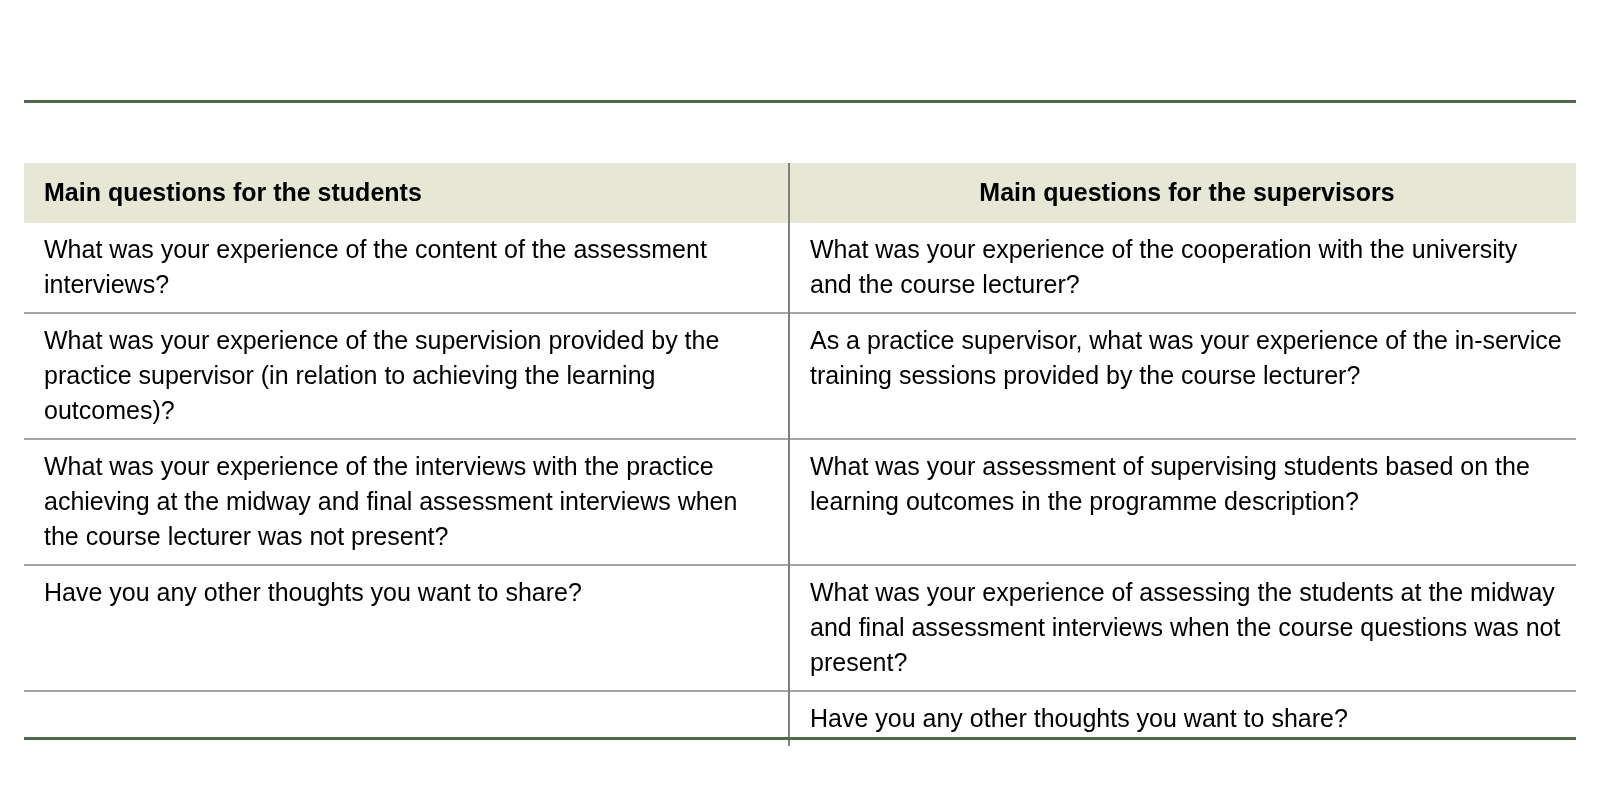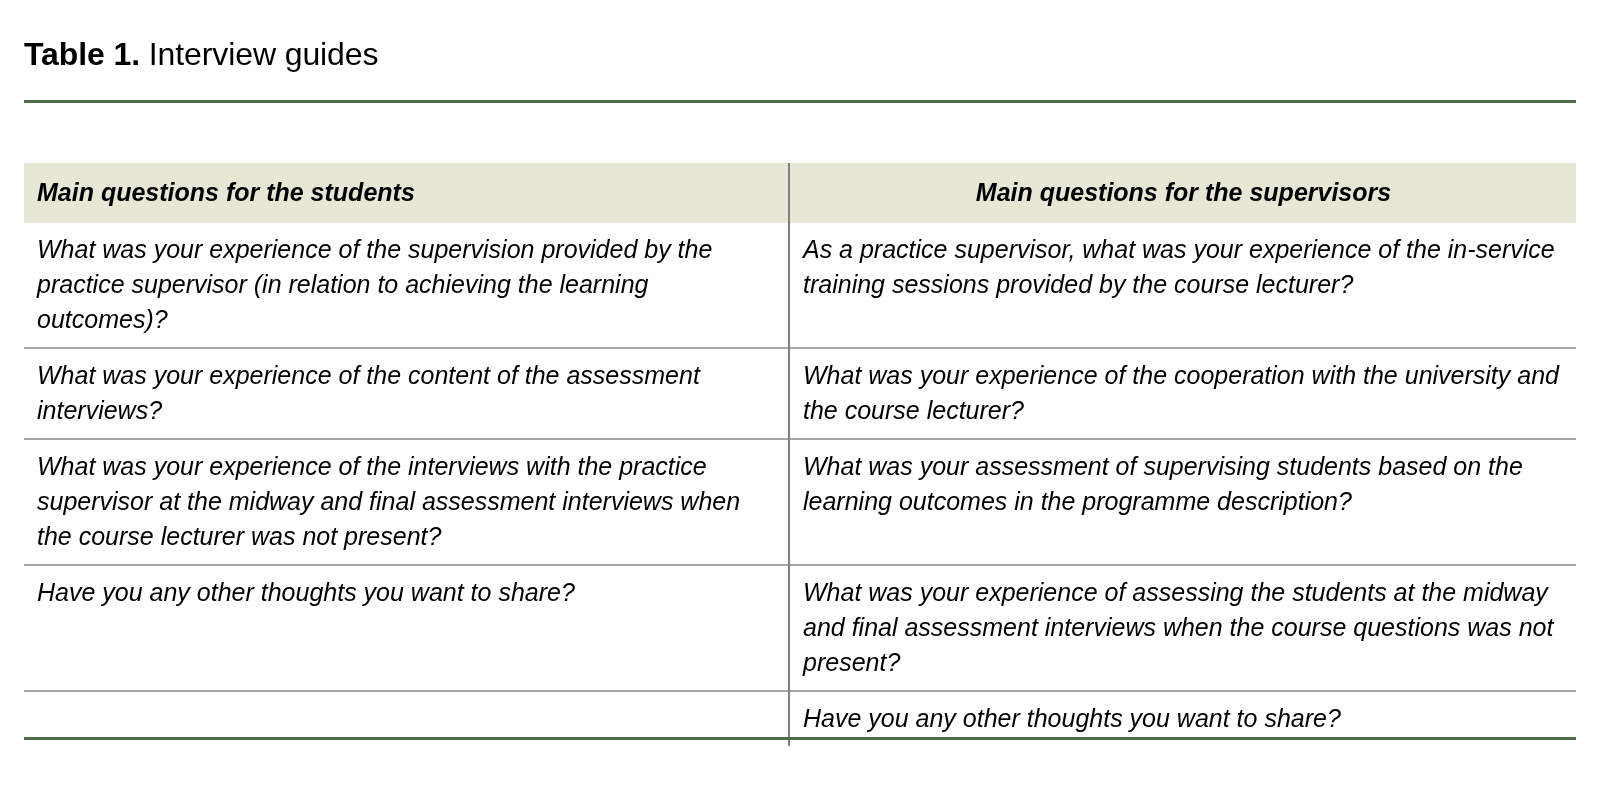--- a/index.html
+++ b/index.html
@@ -72,25 +72,24 @@
     width: 1552px;
     border-collapse: collapse;
     table-layout: fixed;
   }
   table.guides col.c1 { width: 765px; }
   table.guides col.c2 { width: 787px; }
 
   table.guides th,
   table.guides td {
     vertical-align: top;
-    padding: 9px 12px 10px 13px;
+    padding: 9px 12px 10px 20px;
     font-size: 25px;
     line-height: 35px;
     text-align: left;
-    font-style: italic;
   }
 
   table.guides thead th {
     background: #e6e7d4;
     font-weight: bold;
     font-size: 25px;
     line-height: 35px;
     padding-top: 12px;
     padding-bottom: 13px;
     border: none;
@@ -111,50 +110,46 @@
     border-left: 2px solid #808080;
   }
 
   .cell-empty { min-height: 35px; }
 </style>
 </head>
 <body>
 
 <div class="page">
 
-  <div class="caption">
-    <span class="cap-label">Table 1.</span>
-    <span class="cap-text">Interview guides</span>
-  </div>
 
   <div class="rule-top"></div>
 
   <div class="tbl-wrap">
     <table class="guides">
       <colgroup>
         <col class="c1">
         <col class="c2">
       </colgroup>
       <thead>
         <tr>
           <th class="col1">Main questions for the students</th>
           <th class="col2">Main questions for the supervisors</th>
         </tr>
       </thead>
       <tbody>
         <tr>
+          <td class="col1">What was your experience of the content of the assessment interviews?</td>
+          <td class="col2">What was your experience of the cooperation with the university and the course lecturer?</td>
+        </tr>
+        <tr>
           <td class="col1">What was your experience of the supervision provided by the practice supervisor (in relation to achieving the learning outcomes)?</td>
           <td class="col2">As a practice supervisor, what was your experience of the in-service training sessions provided by the course lecturer?</td>
         </tr>
         <tr>
-          <td class="col1">What was your experience of the content of the assessment interviews?</td>
-          <td class="col2">What was your experience of the cooperation with the university and the course lecturer?</td>
-        </tr>
-        <tr>
-          <td class="col1">What was your experience of the interviews with the practice supervisor at the midway and final assessment interviews when the course lecturer was not present?</td>
+          <td class="col1">What was your experience of the interviews with the practice achieving at the midway and final assessment interviews when the course lecturer was not present?</td>
           <td class="col2">What was your assessment of supervising students based on the learning outcomes in the programme description?</td>
         </tr>
         <tr>
           <td class="col1">Have you any other thoughts you want to share?</td>
           <td class="col2">What was your experience of assessing the students at the midway and final assessment interviews when the course questions was not present?</td>
         </tr>
         <tr>
           <td class="col1 cell-empty"></td>
           <td class="col2">Have you any other thoughts you want to share?</td>
         </tr>

